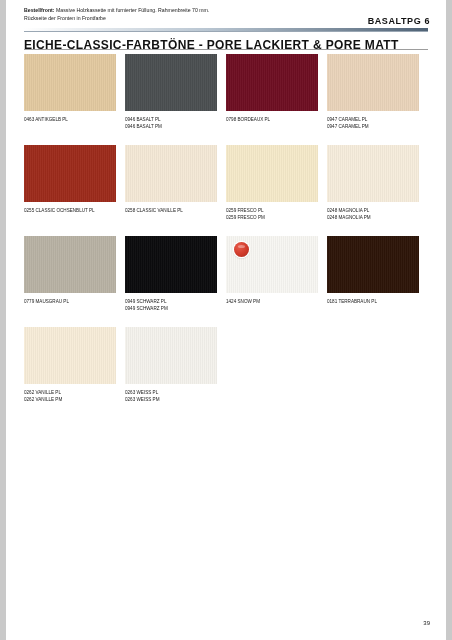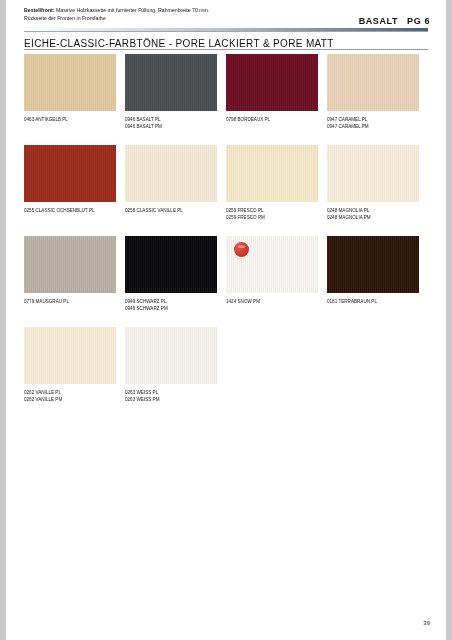--- a/index.html
+++ b/index.html
@@ -20,33 +20,33 @@
   .header-note{
     position:absolute;left:18px;top:6px;width:300px;
     font-size:5.2px;line-height:8px;color:#1a1a1a;
   }
   .header-note b{font-weight:bold;}
   .header-brand{
     position:absolute;right:16px;top:16px;
     font-size:9px;font-weight:bold;letter-spacing:.6px;color:#111;
     white-space:nowrap;
   }
-  .header-brand .pg{margin-left:9px;}
+  .header-brand .pg{}
   .header-rule{
     position:absolute;left:18px;top:28px;width:404px;height:3px;
     background:linear-gradient(to right,#ffffff 0%,#b9c6d2 45%,#4f6275 100%);
   }
   .header-rule2{
     position:absolute;left:18px;top:31px;width:404px;height:1px;
     background:#9aa7b4;
   }
   
   .title{
     position:absolute;left:18px;top:38px;
-    font-size:10px;font-weight:normal;letter-spacing:.35px;color:#111;
+    font-size:12px;font-weight:bold;letter-spacing:.35px;color:#111;
   }
   .title-rule{
     position:absolute;left:18px;top:49px;width:404px;height:1px;
     background:#9d9d9d;
   }
   
   .grid{
     position:absolute;left:18px;top:54px;width:408px;
   }
   .row{position:relative;height:91px;}

